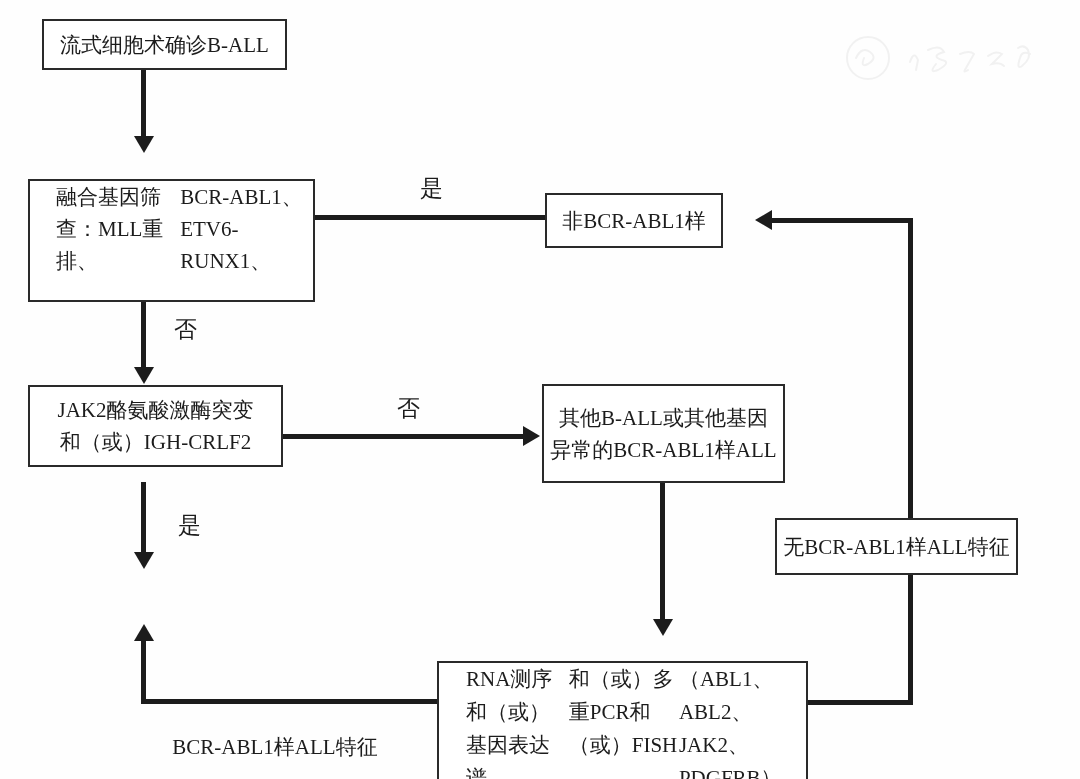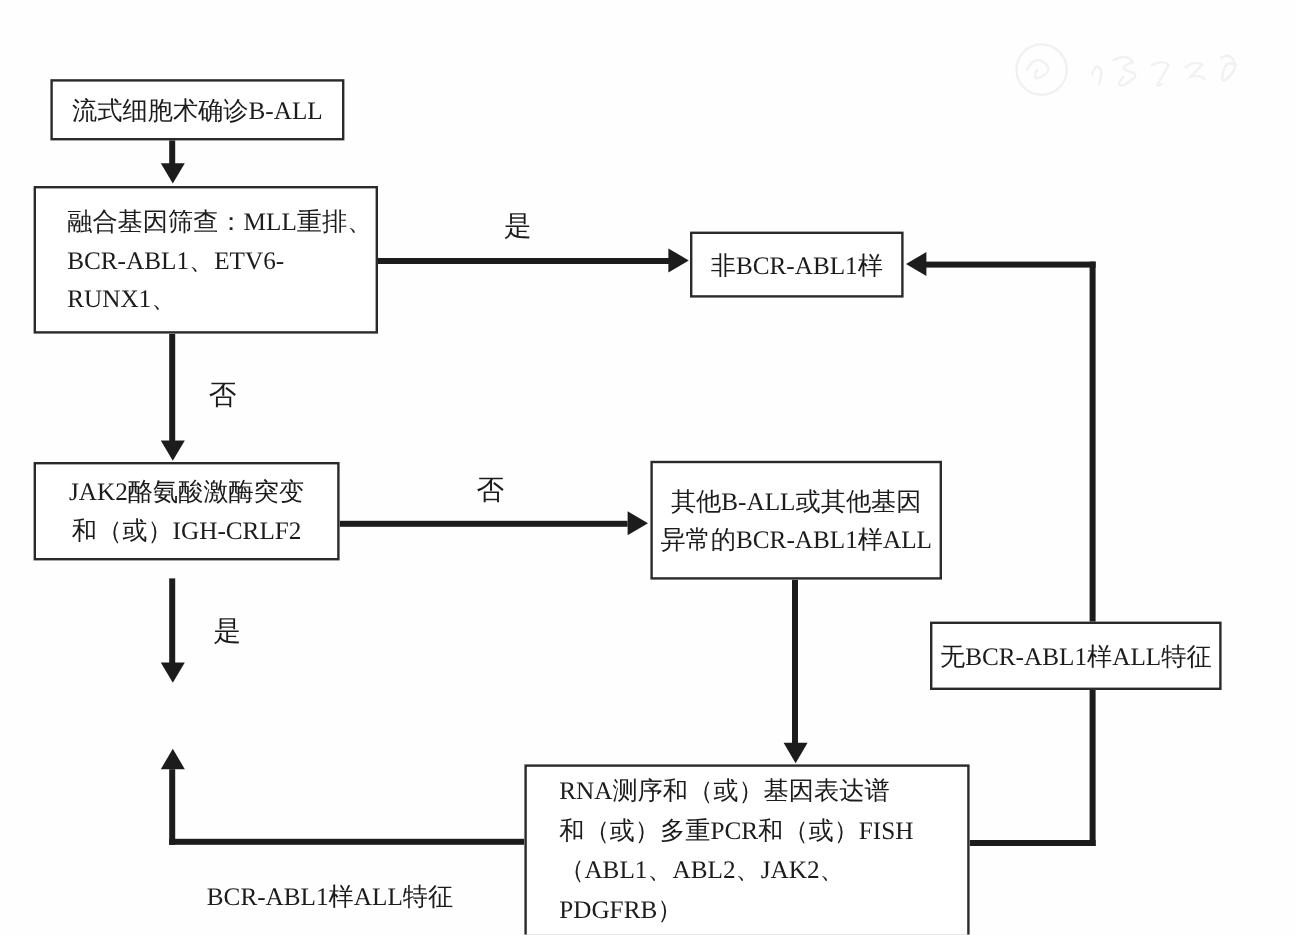--- a/index.html
+++ b/index.html
@@ -29,23 +29,24 @@
   }
   .node.center {
     display: flex;
     flex-direction: column;
     justify-content: center;
     align-items: center;
     text-align: center;
   }
   .node.leftpad {
     display: flex;
-    flex-direction: column;
+    flex-direction: row;
     justify-content: center;
     text-align: left;
+    margin-top: 24px;
   }
   
   .seg {
     position: absolute;
     background: #1c1c1c;
     z-index: 1;
   }
   
   .head {
     position: absolute;
@@ -112,30 +113,30 @@
 
   <div class="seg" style="left:141px; top:699px; width:296px; height:5px;"></div>
   <div class="seg" style="left:141px; top:641px; width:5px; height:63px;"></div>
   <div class="head up" style="left:134px; top:624px;"></div>
 
   <div class="seg" style="left:808px; top:700px; width:105px; height:5px;"></div>
   <div class="seg" style="left:908px; top:218px; width:5px; height:487px;"></div>
   <div class="seg" style="left:771px; top:218px; width:142px; height:5px;"></div>
   <div class="head left" style="left:755px; top:210px;"></div>
 
-  <div class="node center" style="left:42px; top:19px; width:245px; height:51px;margin-top:47px;">
+  <div class="node center" style="left:42px; top:19px; width:245px; height:51px;">
     <div>流式细胞术确诊B-ALL</div>
   </div>
 
   <div class="node leftpad" style="left:28px; top:155px; width:287px; height:123px; padding-left:26px;">
     <div>融合基因筛查：MLL重排、</div>
     <div>BCR-ABL1、ETV6-RUNX1、</div>
   </div>
 
-  <div class="node center" style="left:575px; top:193px; width:178px; height:55px;">
+  <div class="node center" style="left:545px; top:193px; width:178px; height:55px;">
     <div>非BCR-ABL1样</div>
   </div>
 
   <div class="node center" style="left:28px; top:385px; width:255px; height:82px;">
     <div>JAK2酪氨酸激酶突变</div>
     <div>和（或）IGH-CRLF2</div>
   </div>
 
   <div class="node center" style="left:542px; top:384px; width:243px; height:99px;">
     <div>其他B-ALL或其他基因</div>

